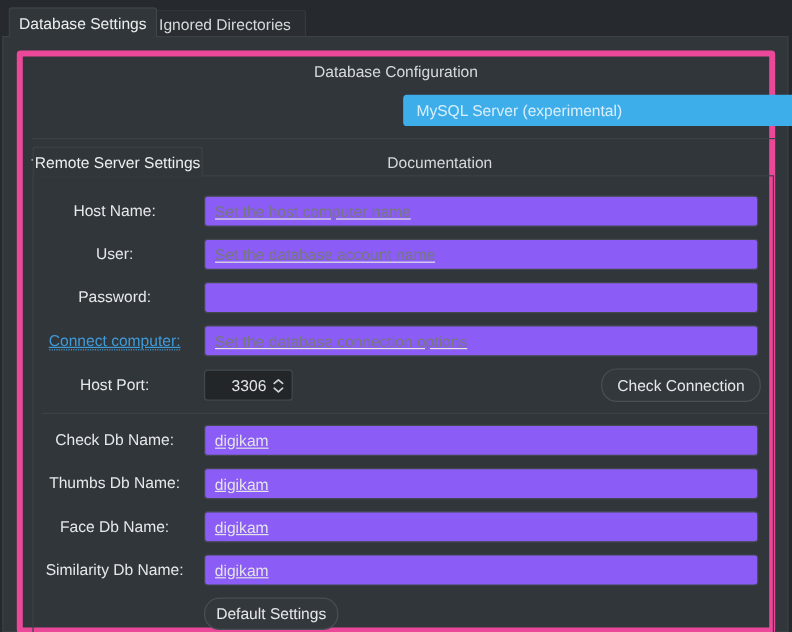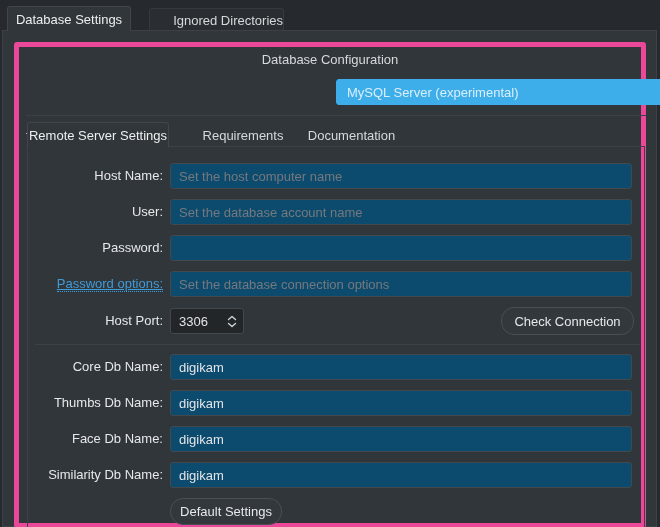--- a/index.html
+++ b/index.html
@@ -20,24 +20,24 @@
     border-radius:3px 3px 0 0;
     white-space:nowrap;
   }
   .tab-top.active {
     left:7px; top:6px; width:124px; height:25px;
     background:#31363b;
     border:1px solid #41464c; border-bottom:none;
     z-index:3; color:#eceeef;
   }
   .tab-top.inactive {
-    left:149px; top:8px; width:135px; height:23px;
+    left:120px; top:8px; width:135px; height:23px;
     background:#2a2e32;
     border:1px solid #36393d; border-bottom:none;
-    z-index:1; color:#d6d9db;justify-content:flex-end;
+    z-index:1; color:#d6d9db;
   }
 
   
   .outer-pane {
     left:2px; top:30px; width:655px; height:497px;
     background:#31363b;
     border:1px solid #3c4147;
     z-index:2;
   }
 
@@ -79,62 +79,63 @@
     border-radius:3px 3px 0 0;
     display:flex; align-items:center; justify-content:center;
     z-index:3; color:#eceeef; white-space:nowrap;
   }
   .tab-inner.inactive {
     top:77px; height:22px;
     display:flex; align-items:center; justify-content:center;
     color:#d6d9db; z-index:1; white-space:nowrap;
   }
   .tab-requirements { left:173px; width:102px; }
-  .tab-documentation { left:275px; width:115px;text-align:center; }
+  .tab-documentation { left:290px; width:115px;text-align:center; }
 
   .inner-pane {
     left:8px; top:99px; width:618px; height:387px;
     border:1px solid #3c4147;
     z-index:2;
   }
 
   
   .fld-label {
     position:absolute;
     left:0; width:135px; height:17px;
-    text-align:right; color:#e6e8ea; white-space:nowrap;
+    text-align:center; color:#e6e8ea; white-space:nowrap;
   }
   .fld-link {
     color:#3f9bd8;
     text-decoration:underline;
     border-bottom:1px dotted #3f9bd8;
     cursor:pointer;
   }
   input.fld {
     position:absolute;
     left:142px; width:462px; height:26px;
-    background:#0c4a6e;
+    background:#8b5cf6;
     border:1px solid #43484e;
     border-radius:3px;
     color:#e2e4e6;
     font:13px "Liberation Sans","DejaVu Sans",sans-serif;
     padding:0 8px;
     outline:none;
+    text-decoration:underline;
   }
   input.fld::placeholder { color:#75797d; opacity:1; }
 
   .spin-wrap {
     position:absolute;
     left:142px; top:161px; width:74px; height:26px;
     background:#232629;
     border:1px solid #43484e;
     border-radius:3px;
     display:flex; align-items:center;
   }
-  .spin-value { padding-left:8px; flex:1; color:#e2e4e6; }
+  .spin-value { padding-left:22px; flex:1; color:#e2e4e6; }
   .spin-arrows {
     width:22px; height:100%;
     display:flex; flex-direction:column;
     align-items:center; justify-content:center; gap:1px;
   }
   .btn {
     position:absolute;
     background:#33383d;
     border:1px solid #4a4f55;
     border-radius:13px;
@@ -170,60 +171,57 @@
             <polyline points="2,2 6,6 10,2" fill="none" stroke="#eaf6fd" stroke-width="1.6" stroke-linecap="round" stroke-linejoin="round"></polyline>
           </svg>
       </span>
     </div>
 
     <div class="abs hsep sep1"></div>
 
     <div class="abs tab-inner active">
       <span>Remote Server Settings</span>
     </div>
-    <div class="abs tab-inner inactive tab-requirements">
-      <span>Requirements</span>
-    </div>
     <div class="abs tab-inner inactive tab-documentation">
       <span>Documentation</span>
     </div>
 
     <div class="abs inner-pane">
 
       <div class="fld-label" style="top:21px">Host Name:</div>
       <input class="fld" style="top: 16px;" placeholder="Set the host computer name">
 
       <div class="fld-label" style="top:57px">User:</div>
       <input class="fld" style="top: 52px;" placeholder="Set the database account name">
 
       <div class="fld-label" style="top:93px">Password:</div>
       <input class="fld" type="password" style="top: 88px;">
 
       <div class="fld-label" style="top:129px">
-        <span class="fld-link">Password options:</span>
+        <span class="fld-link">Connect computer:</span>
       </div>
       <input class="fld" style="top: 124px;" placeholder="Set the database connection options">
 
       <div class="fld-label" style="top:166px">Host Port:</div>
       <div class="spin-wrap">
         <span class="spin-value">3306</span>
         <span class="spin-arrows">
           <svg width="10" height="6" viewBox="0 0 10 6">
               <polyline points="1.5,4.5 5,1.5 8.5,4.5" fill="none" stroke="#cfd3d6" stroke-width="1.4" stroke-linecap="round" stroke-linejoin="round"></polyline>
             </svg>
           <svg width="10" height="6" viewBox="0 0 10 6">
               <polyline points="1.5,1.5 5,4.5 8.5,1.5" fill="none" stroke="#cfd3d6" stroke-width="1.4" stroke-linecap="round" stroke-linejoin="round"></polyline>
             </svg>
         </span>
       </div>
       <div class="btn btn-check">Check Connection</div>
 
       <div class="abs hsep sep2"></div>
 
-      <div class="fld-label" style="top:212px">Core Db Name:</div>
+      <div class="fld-label" style="top:212px">Check Db Name:</div>
       <input class="fld" style="top: 207px;" value="digikam">
 
       <div class="fld-label" style="top:248px">Thumbs Db Name:</div>
       <input class="fld" style="top: 243px;" value="digikam">
 
       <div class="fld-label" style="top:284px">Face Db Name:</div>
       <input class="fld" style="top: 279px;" value="digikam">
 
       <div class="fld-label" style="top:320px">Similarity Db Name:</div>
       <input class="fld" style="top: 315px;" value="digikam">

